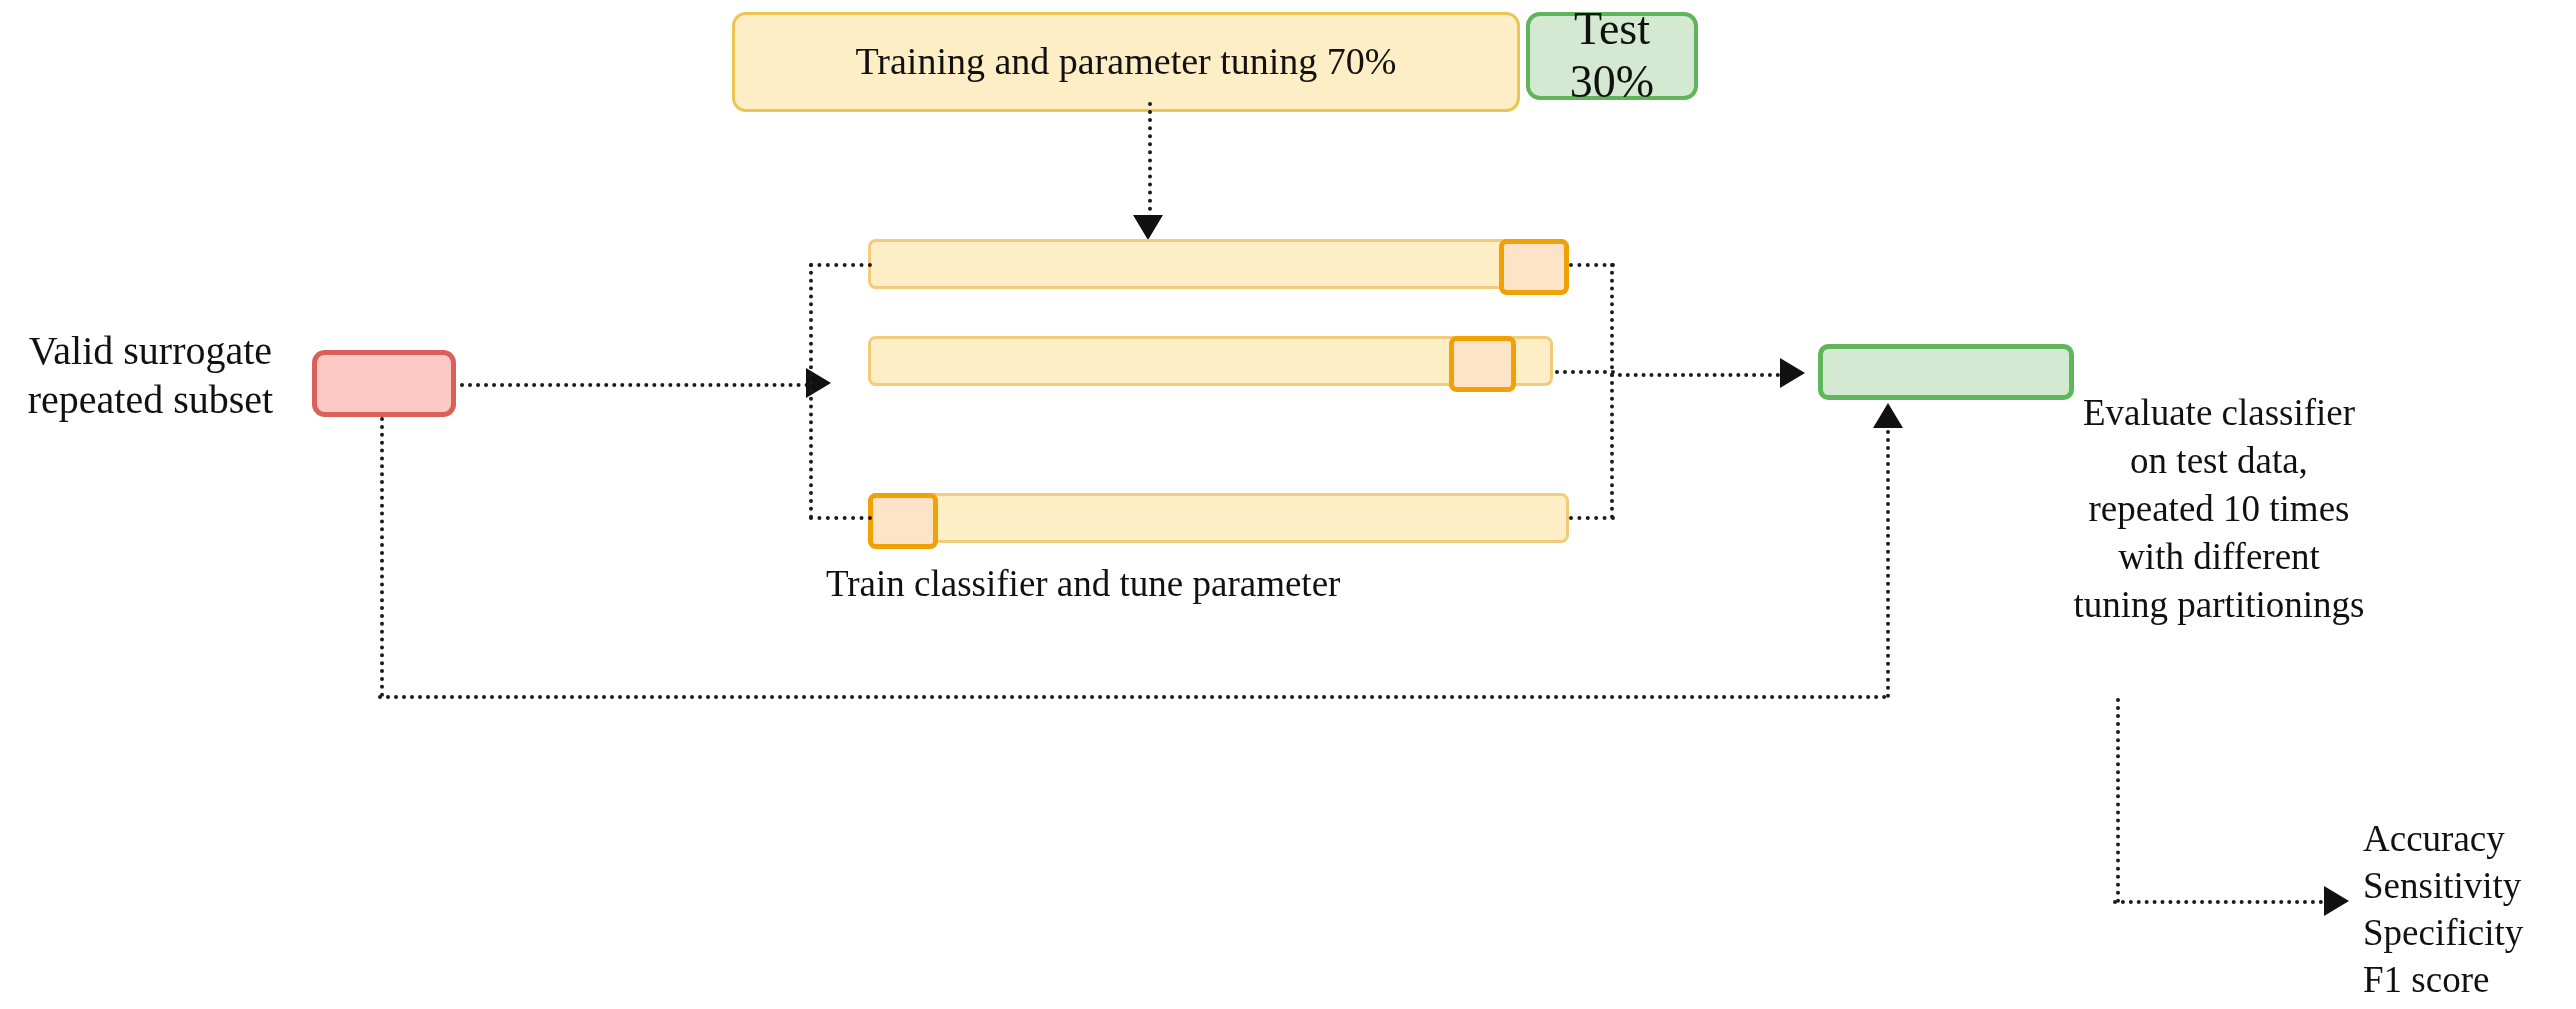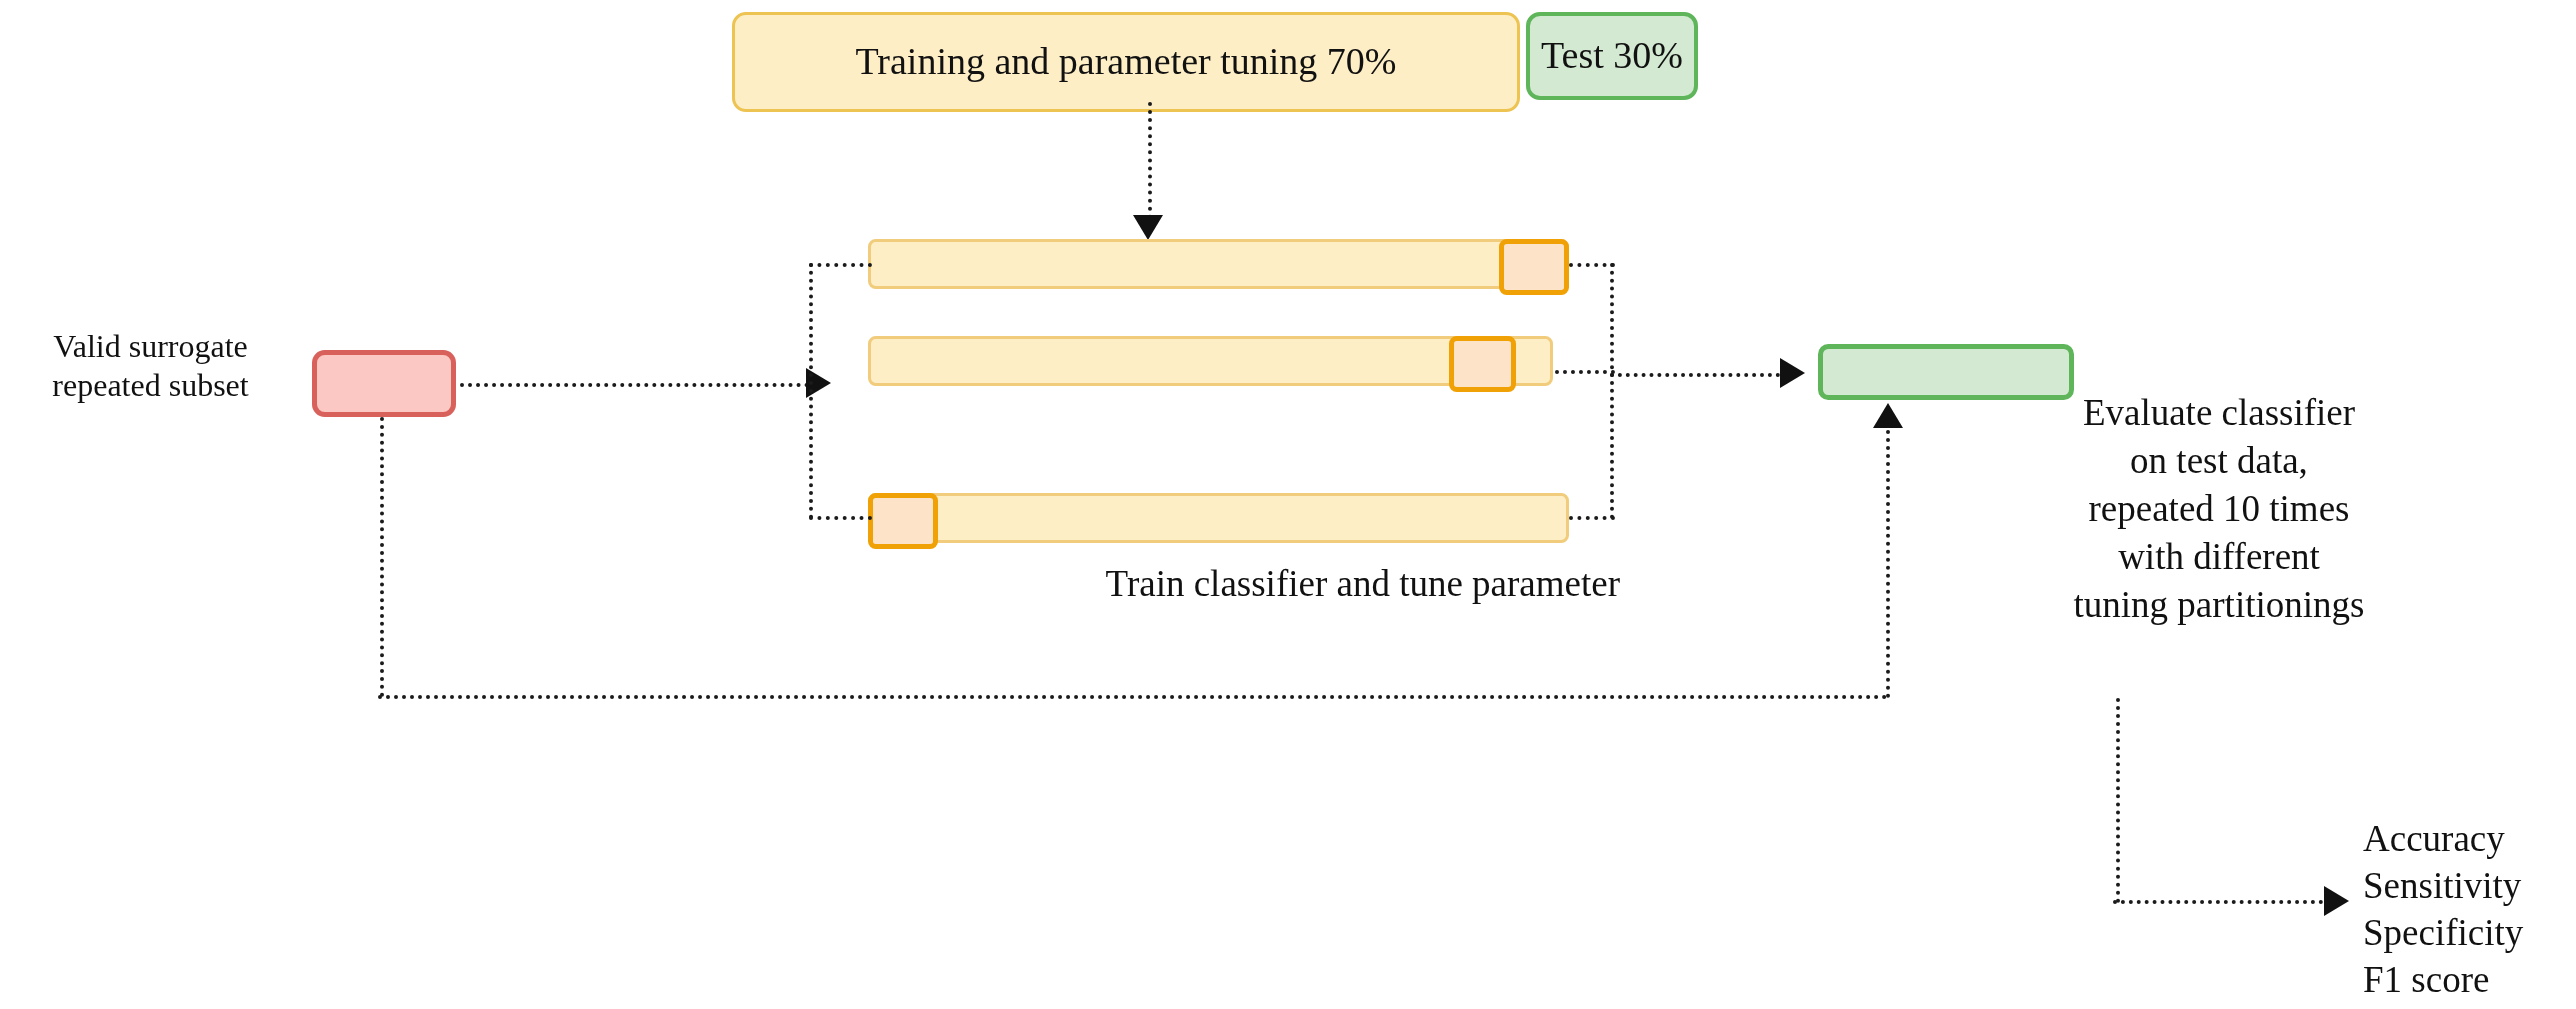--- a/index.html
+++ b/index.html
@@ -39,29 +39,29 @@
     font-size: 38px;
   }
   #test-split-box {
     left: 1526px;
     top: 11.5px;
     width: 172px;
     height: 88px;
     background: #d3e9d2;
     border: 4.5px solid #5fb55a;
     border-radius: 14px;
-    font-size: 38px;
+    font-size: 46px;
   }
   
   #valid-subset-label {
     left: 0px;
     top: 323px;
     width: 301px;
     height: 96px;
-    font-size: 32px;
+    font-size: 40px;
     display: block;
     text-align: center;
     padding-top: 3.8px;
   }
   #valid-subset-label div { line-height: 1.22; }
   #feature-subset-box {
     left: 312px;
     top: 350px;
     width: 144px;
     height: 67px;
@@ -93,21 +93,21 @@
   #fold-bar-2 .fold-hl { right: 34px; width: 67px; }
   #fold-bar-3 { left: 868px; top: 493px; width: 701px; }
   #fold-bar-3 .fold-hl { left: -3.2px; width: 70px; }
 
   #cv-caption {
     left: 826px;
     top: 560px;
     width: 794px;
     font-size: 37px;
     display: block;
-    text-align: right;
+    text-align: left;
   }
   #cv-caption div { line-height: 1.3; }
 
   
   #evaluate-box {
     left: 1818px;
     top: 344px;
     width: 256px;
     height: 56px;
     background: #d3e9d2;

